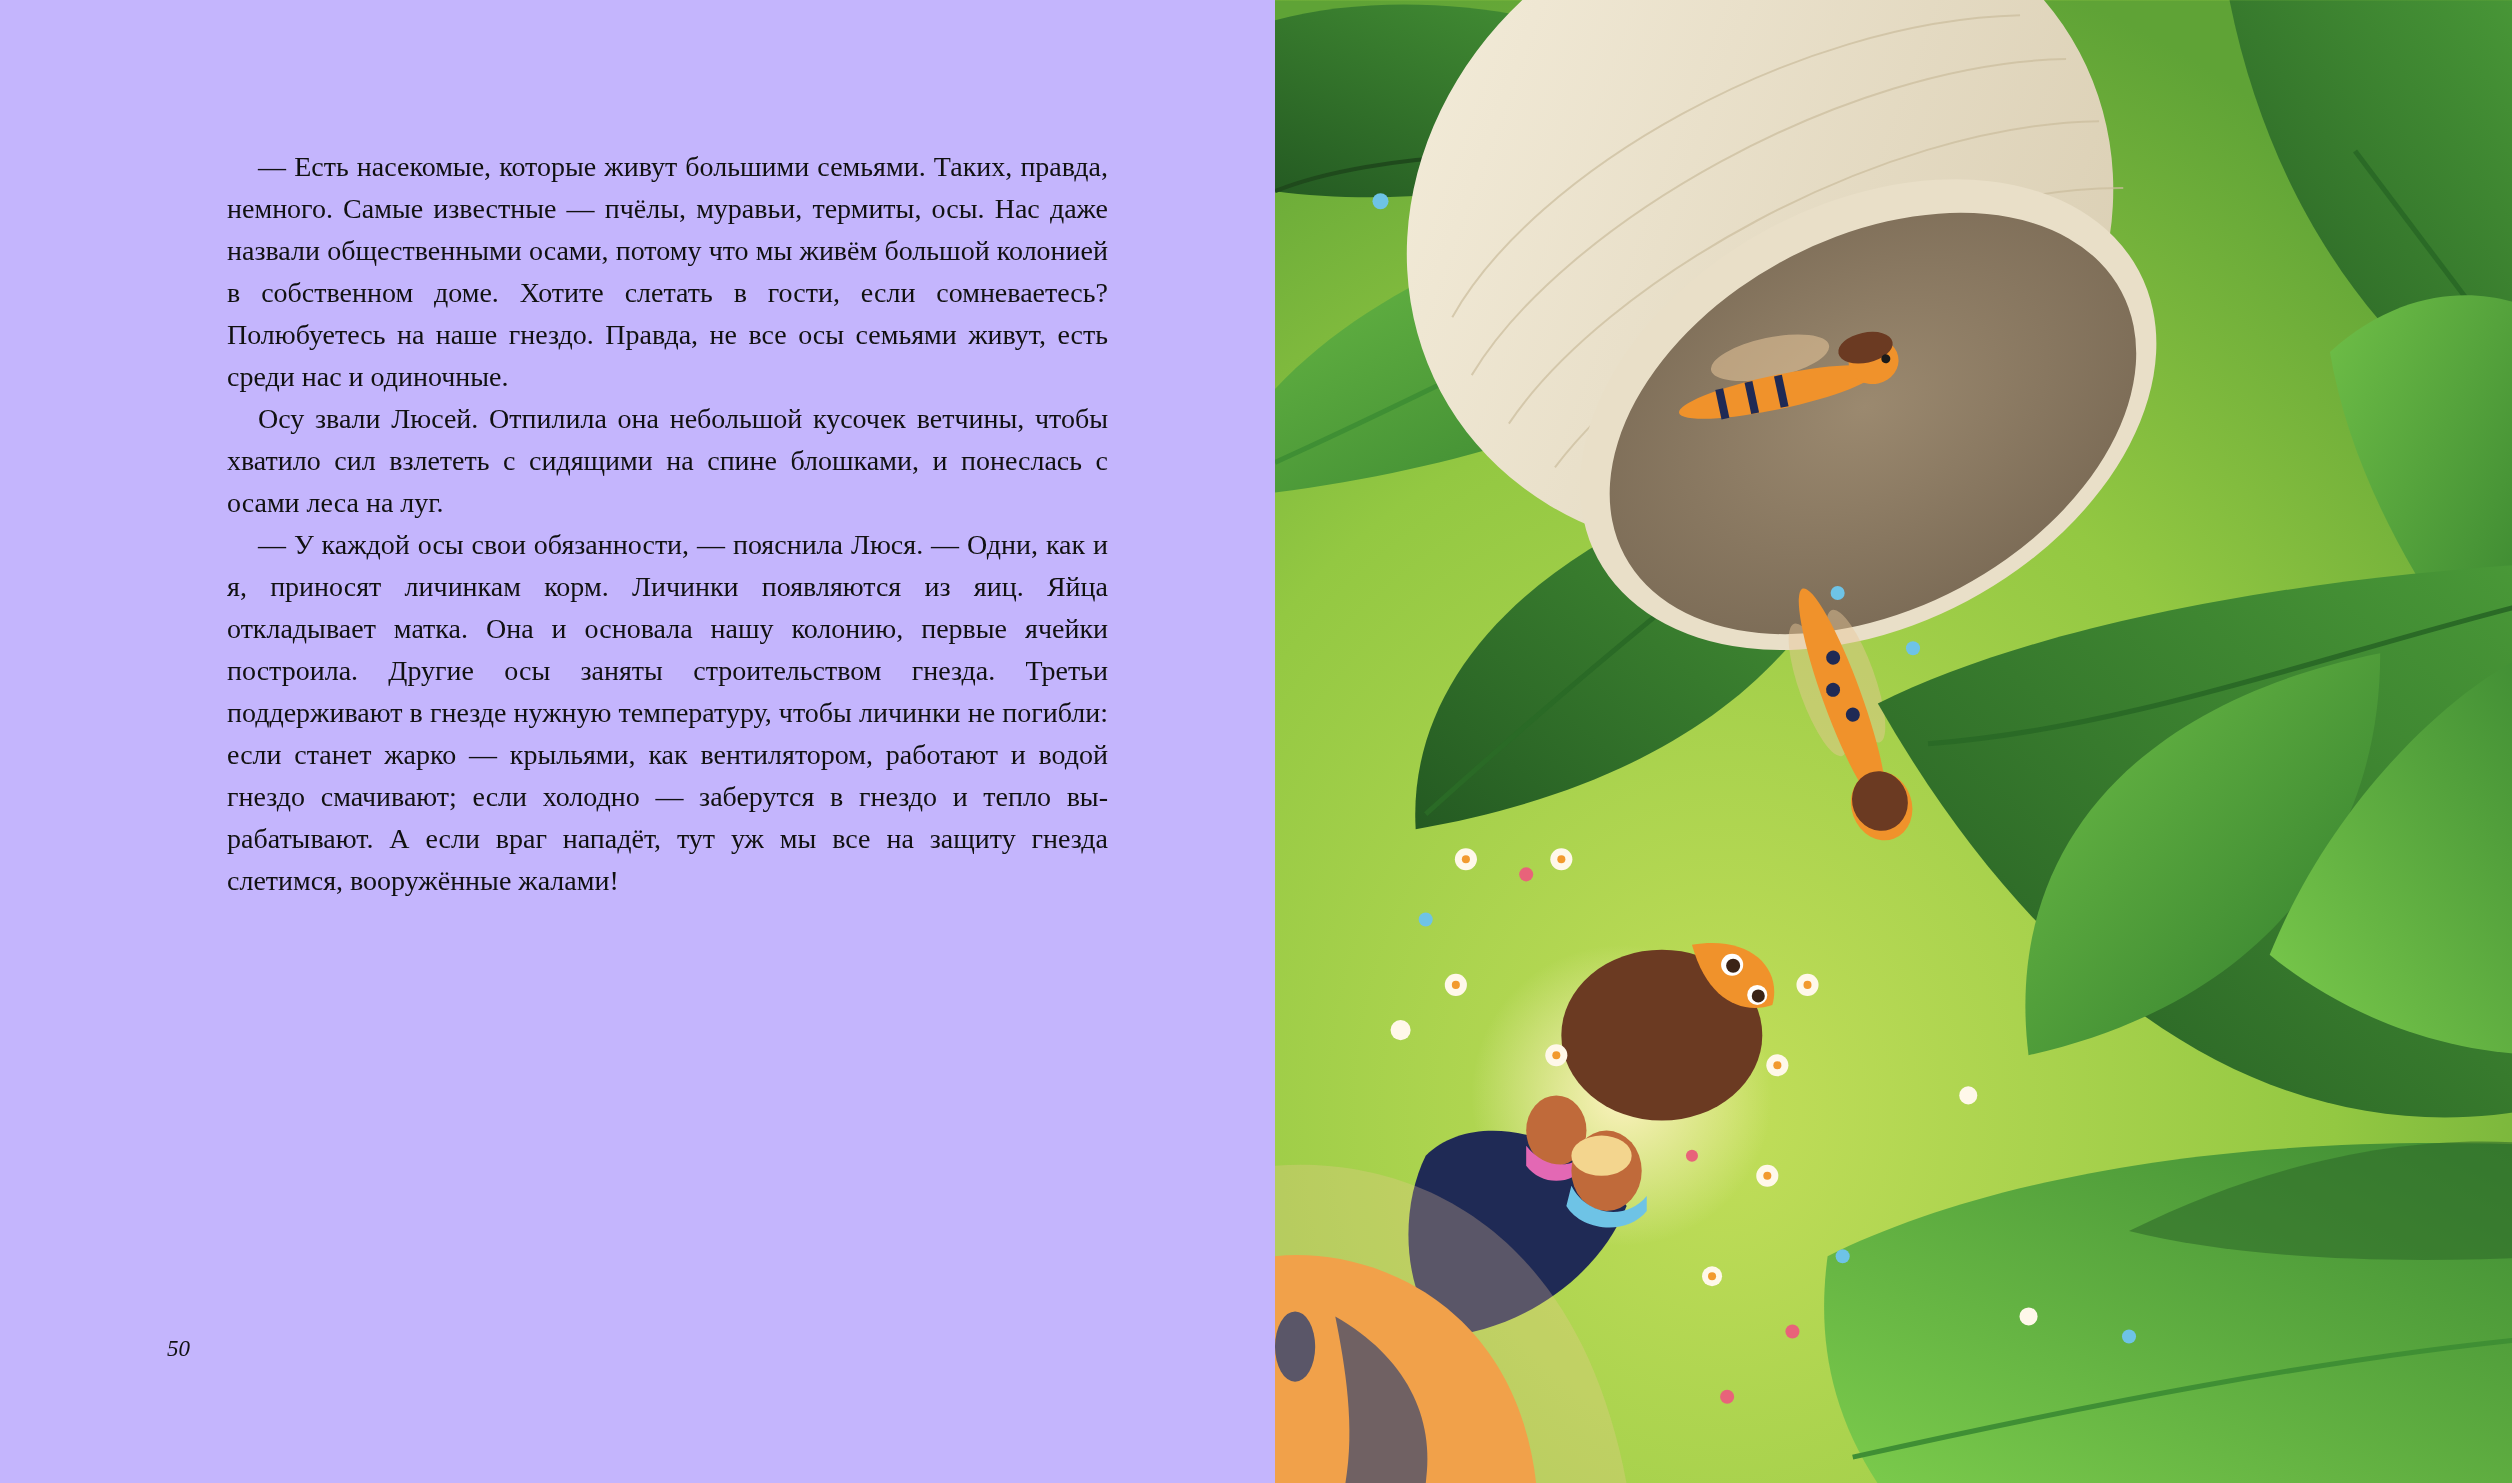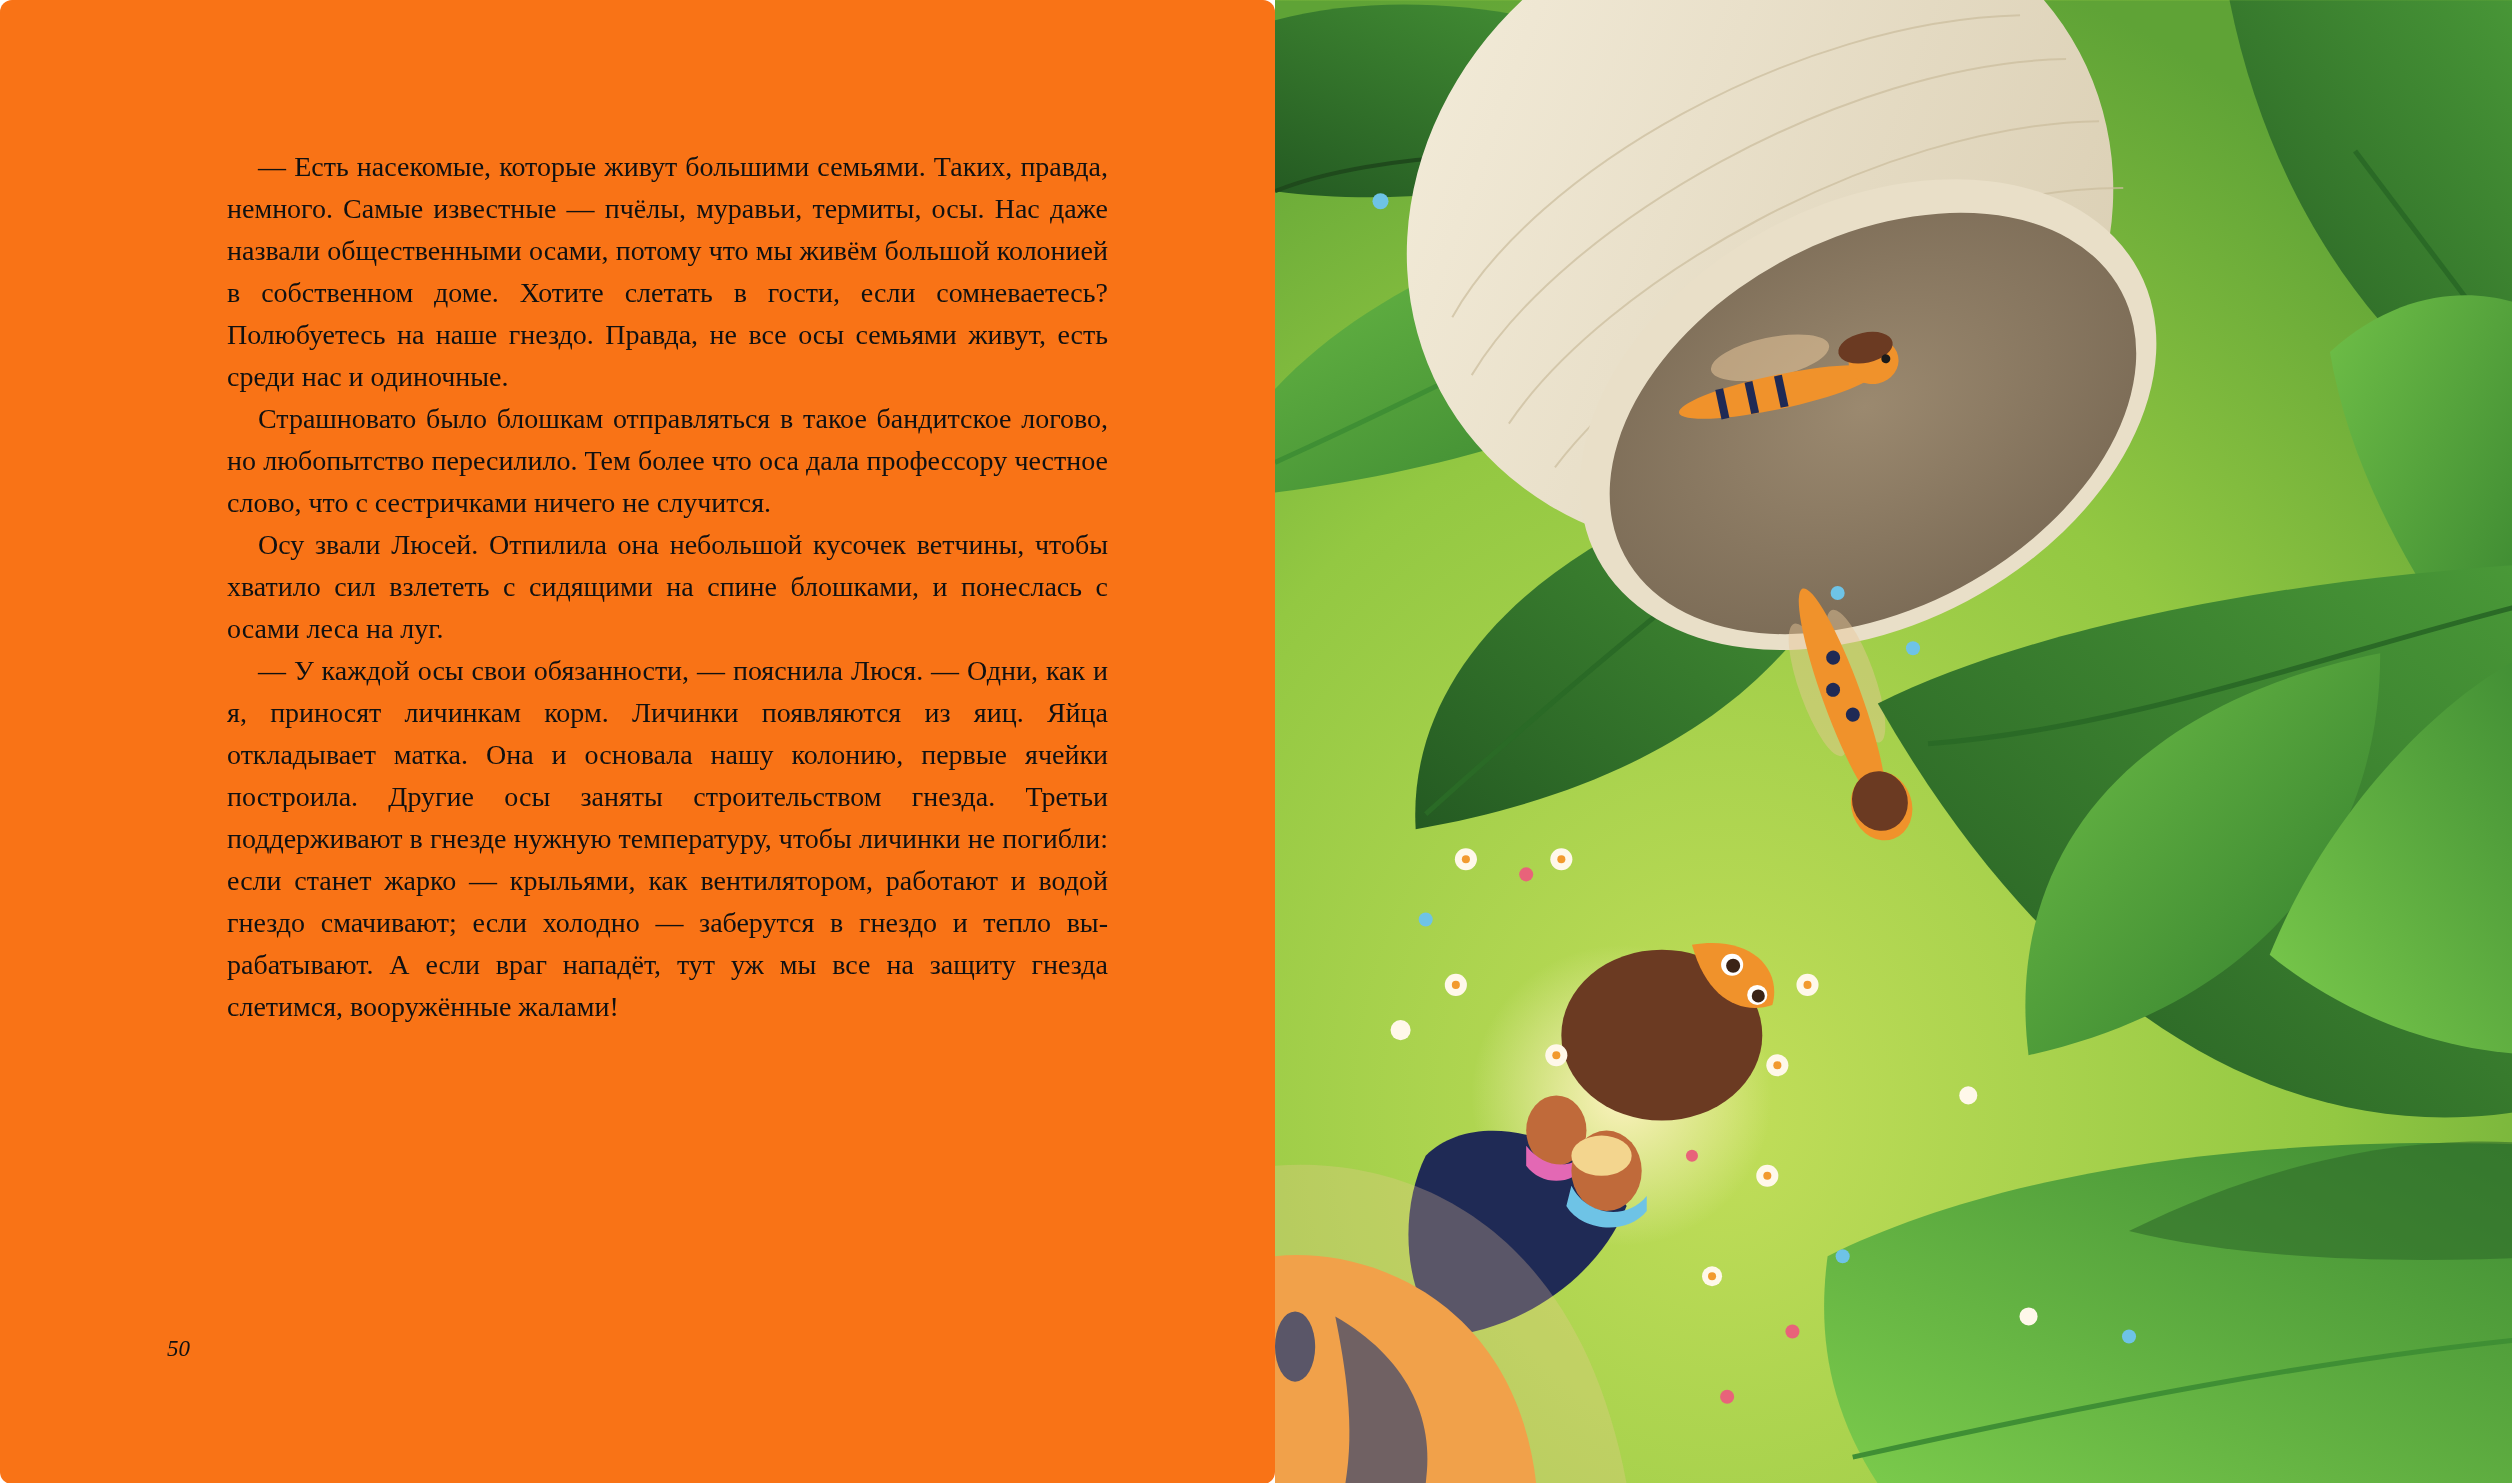--- a/index.html
+++ b/index.html
@@ -3,22 +3,21 @@
   <meta charset="utf-8">
   <style>
     html, body { margin: 0; padding: 0; }
     body {
       width: 2552px; height: 1484px; position: relative; overflow: hidden;
       background: #ffffff;
     }
     .spread { position: absolute; inset: 0; width: 2552px; height: 1484px; }
     .page-left {
       position: absolute; left: 0; top: 0; width: 1275px; height: 1484px;
-      background: #f97316;
-      border-radius: 12px;
+      background: #c4b5fd;
     }
     .text-column {
       position: absolute; left: 227px; top: 146px; width: 881px;
       font-family: "Liberation Serif", "DejaVu Serif", serif;
       font-size: 28px; line-height: 42px; color: #111111;
       text-align: justify; hyphens: manual;
     }
     .text-column p {
       margin: 0; text-indent: 31px;
     }
@@ -34,21 +33,20 @@
     .page-right svg { position: absolute; left: 0; top: 0; width: 1277px; height: 1484px; }
   </style>
 </head>
 <body>
 
 <div class="spread">
 
   <div class="page-left">
     <div class="text-column">
       <p>— Есть насекомые, которые живут большими семьями. Та­ких, правда, немного. Самые известные — пчёлы, муравьи, термиты, осы. Нас даже назвали общественными осами, по­тому что мы живём большой колонией в собственном доме. Хотите слетать в гости, если сомневаетесь? Полюбуетесь на наше гнездо. Правда, не все осы семьями живут, есть среди нас и одиночные.</p>
-      <p>Страшновато было блошкам отправляться в такое бандит­ское логово, но любопытство пересилило. Тем более что оса дала профессору честное слово, что с сестричками ничего не случится.</p>
       <p>Осу звали Люсей. Отпилила она небольшой кусочек ветчи­ны, чтобы хватило сил взлететь с сидящими на спине блошка­ми, и понеслась с осами леса на луг.</p>
       <p>— У каждой осы свои обязанности, — пояснила Люся. — Одни, как и я, приносят личинкам корм. Личинки появля­ются из яиц. Яйца откладывает матка. Она и основала нашу колонию, первые ячейки построила. Другие осы заняты стро­ительством гнезда. Третьи поддерживают в гнезде нужную температуру, чтобы личинки не погибли: если станет жар­ко — крыльями, как вентилятором, работают и водой гнездо смачивают; если холодно — заберутся в гнездо и тепло вы­рабатывают. А если враг нападёт, тут уж мы все на защиту гнезда слетимся, вооружённые жалами!</p>
     </div>
     <div class="page-number">50</div>
   </div>
 
   <div class="page-right">
     <svg viewBox="0 0 2542 2953" xmlns="http://www.w3.org/2000/svg">
       <defs>
         <radialGradient id="meadowGrad" cx="0.35" cy="0.75" r="0.8">

